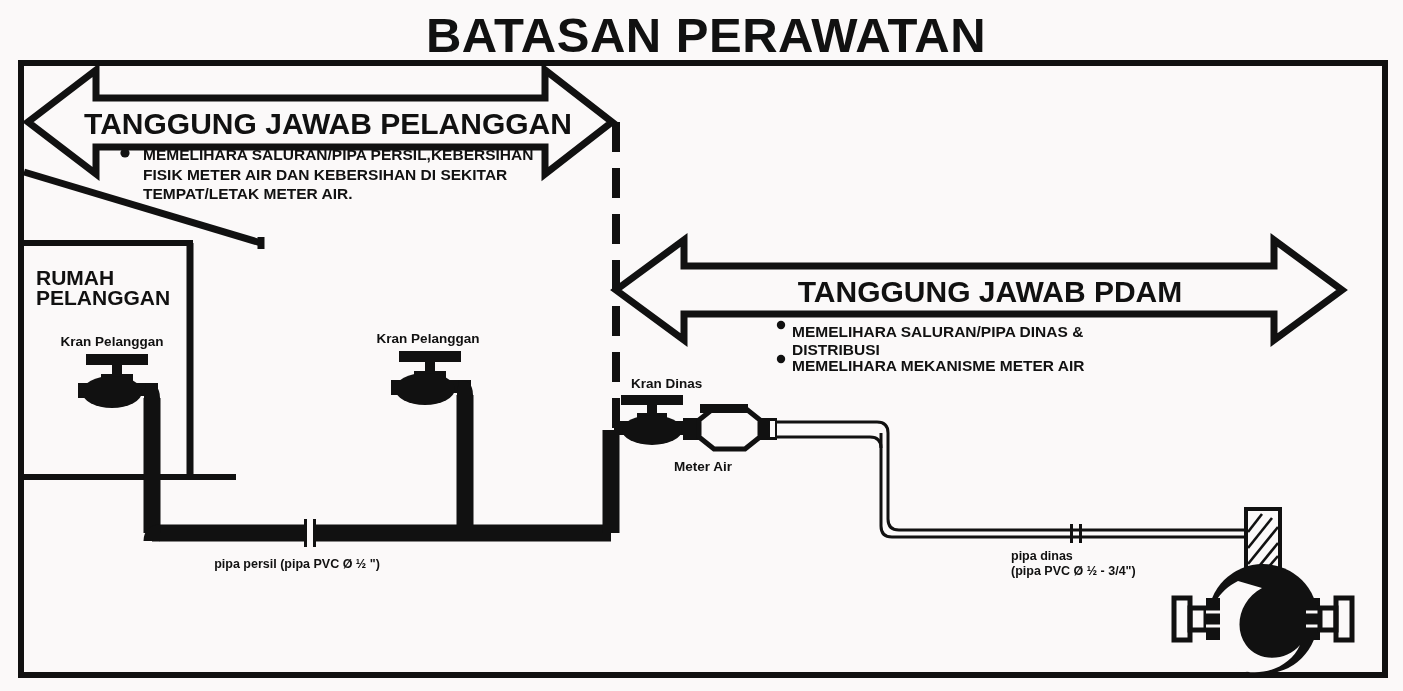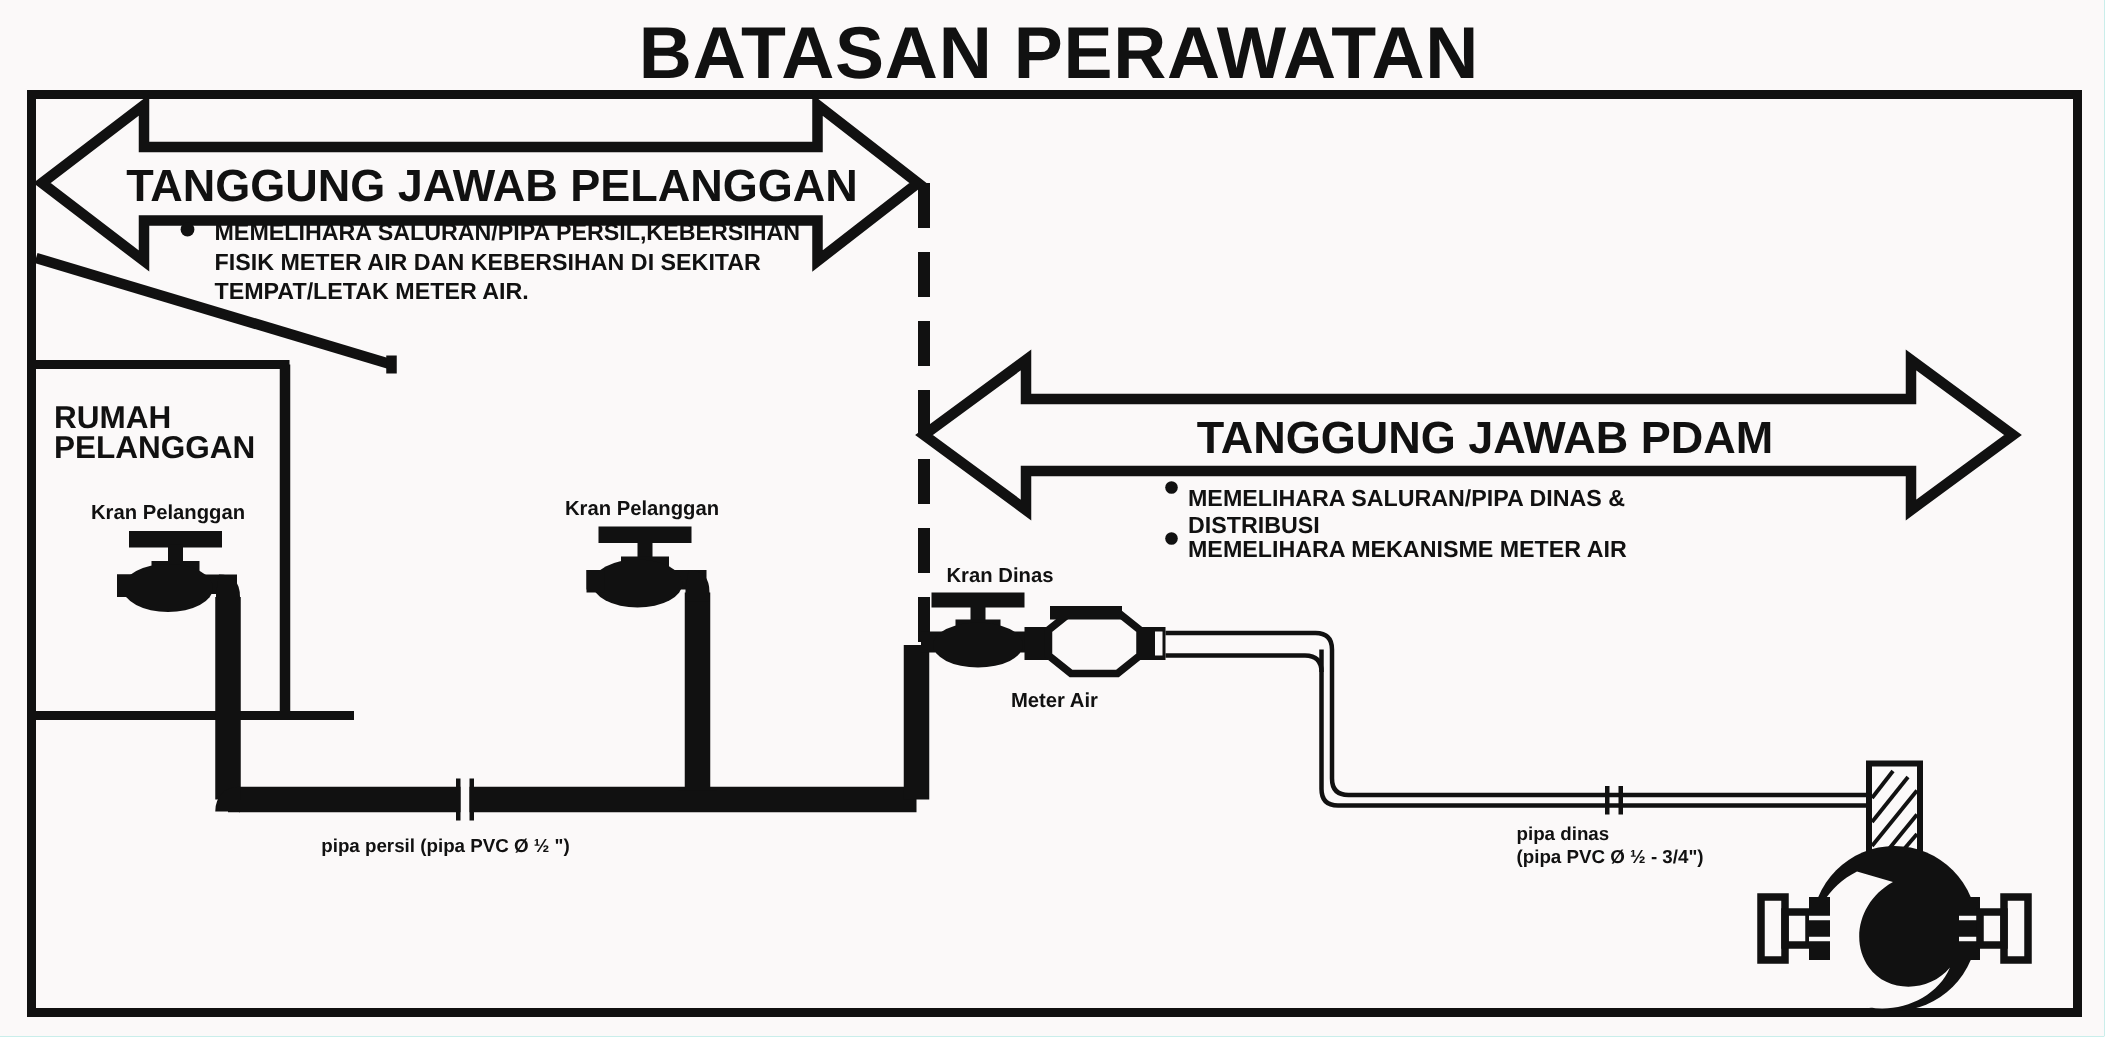--- a/index.html
+++ b/index.html
@@ -7,21 +7,21 @@
     padding: 0;
     background: #ffffff;
   }
   body {
     font-family: "Liberation Sans", sans-serif;
   }
   #stage {
     position: relative;
     width: 1403px;
     height: 691px;
-    background: #14b8a6;
+    background: #b91c1c;
     overflow: hidden;
   }
   #stage svg {
     display: block;
   }
   .ttl {
     font-family: "Liberation Sans", sans-serif;
     font-weight: bold;
     fill: #111111;
   }

